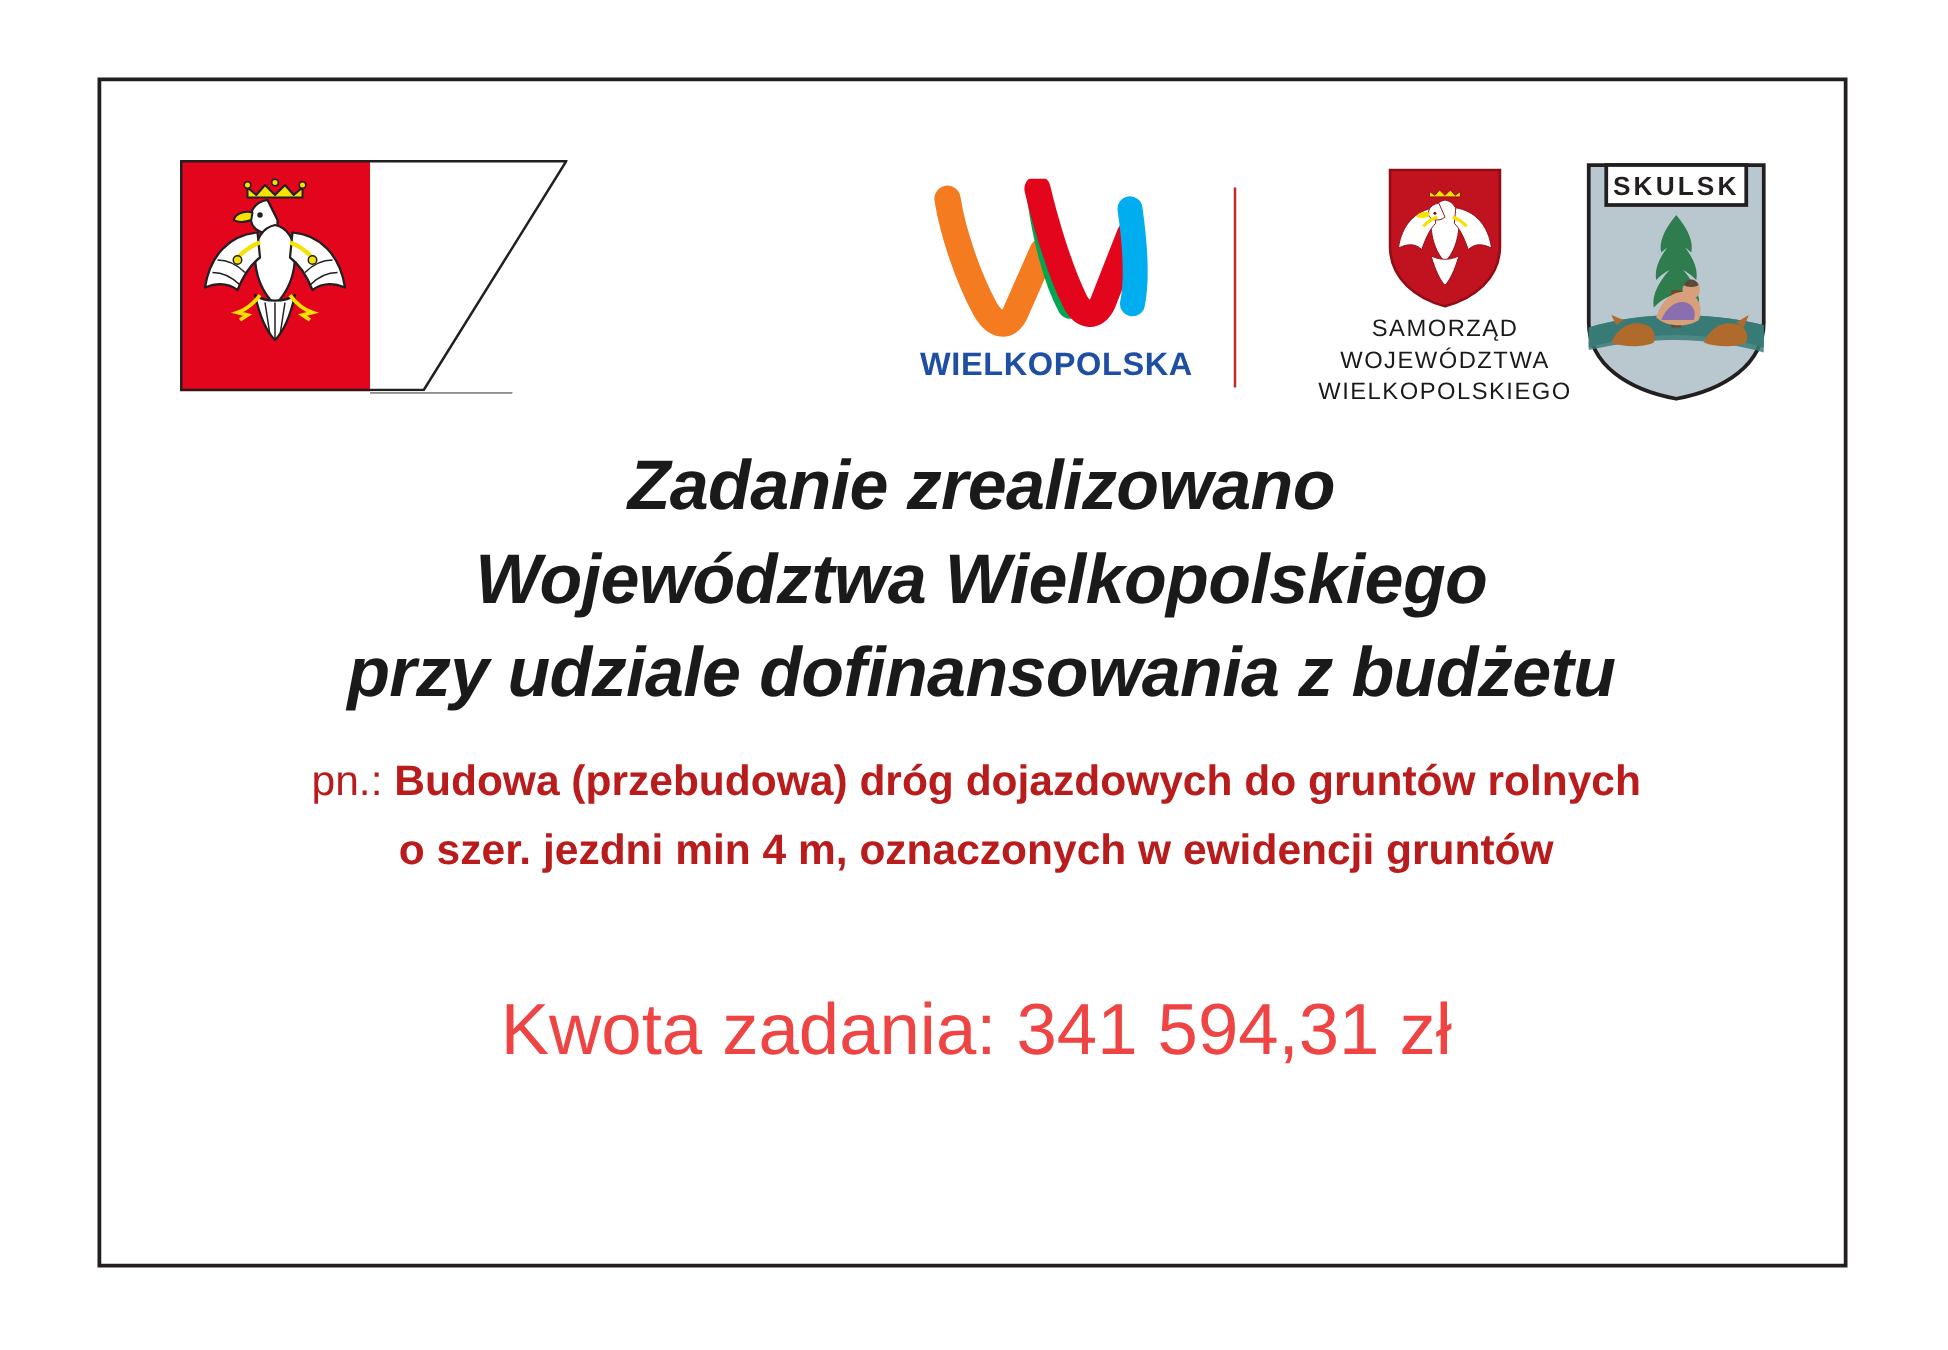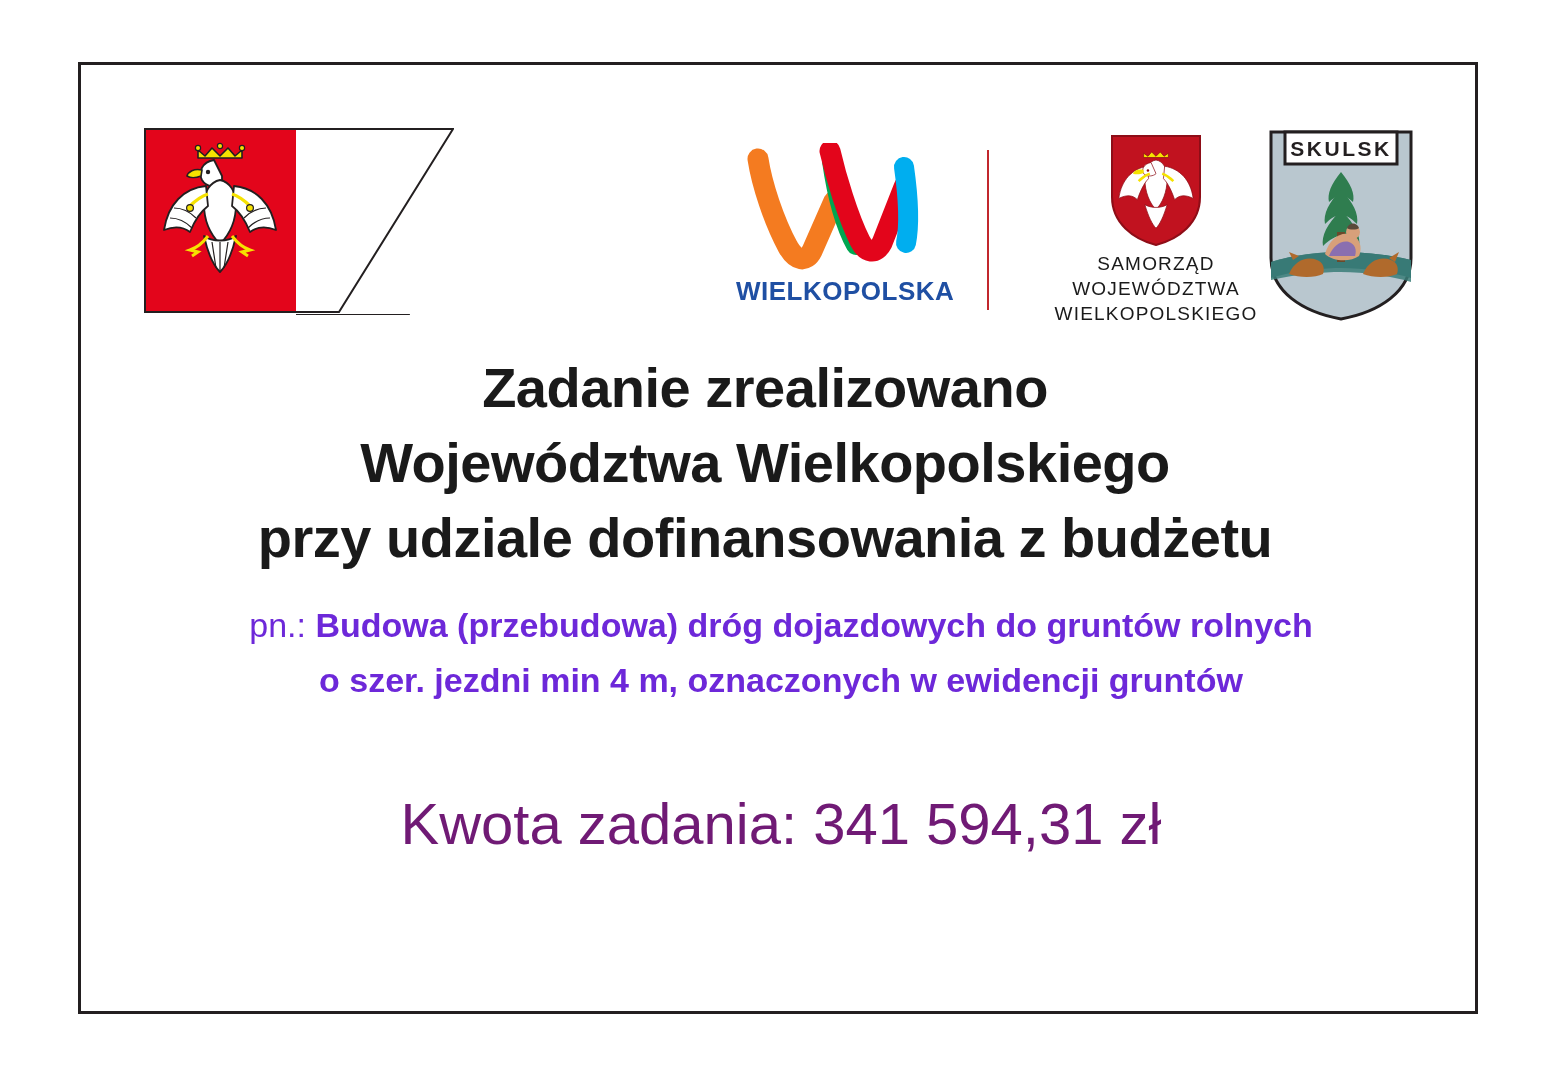--- a/index.html
+++ b/index.html
@@ -124,56 +124,57 @@
     position: absolute;
     right: 60px;
     top: 63px;
     width: 148px;
     height: 195px;
   }
 
   
   .headline {
     position: absolute;
-    left: 24px;
+    left: 44px;
     top: 285px;
     width: 1320px;
     text-align: center;
     font-family: "Liberation Sans", sans-serif;
     font-weight: bold;
     font-size: 56px;
     line-height: 75px;
     letter-spacing: -0.5px;
     color: #1a1a1a;
+    font-style: italic;
   }
 
   .pn-block {
     position: absolute;
     left: 40px;
     top: 533px;
     width: 1320px;
     text-align: center;
     font-family: "Liberation Sans", sans-serif;
     font-size: 34px;
     line-height: 55px;
-    color: #6d28d9;
+    color: #b91c1c;
   }
   .pn-block .pn-label { font-weight: normal; }
   .pn-block b { font-weight: bold; }
 
   .amounts {
     position: absolute;
     left: 65px;
     top: 718px;
     width: 1270px;
     text-align: center;
     font-family: "Liberation Sans", sans-serif;
     font-size: 58px;
     line-height: 82px;
-    color: #701a75;
+    color: #ef4444;
   }
   .amounts div { white-space: nowrap; }
 </style>
 </head>
 <body>
 
 <div class="board">
 
   <div class="logo-strip">
 

